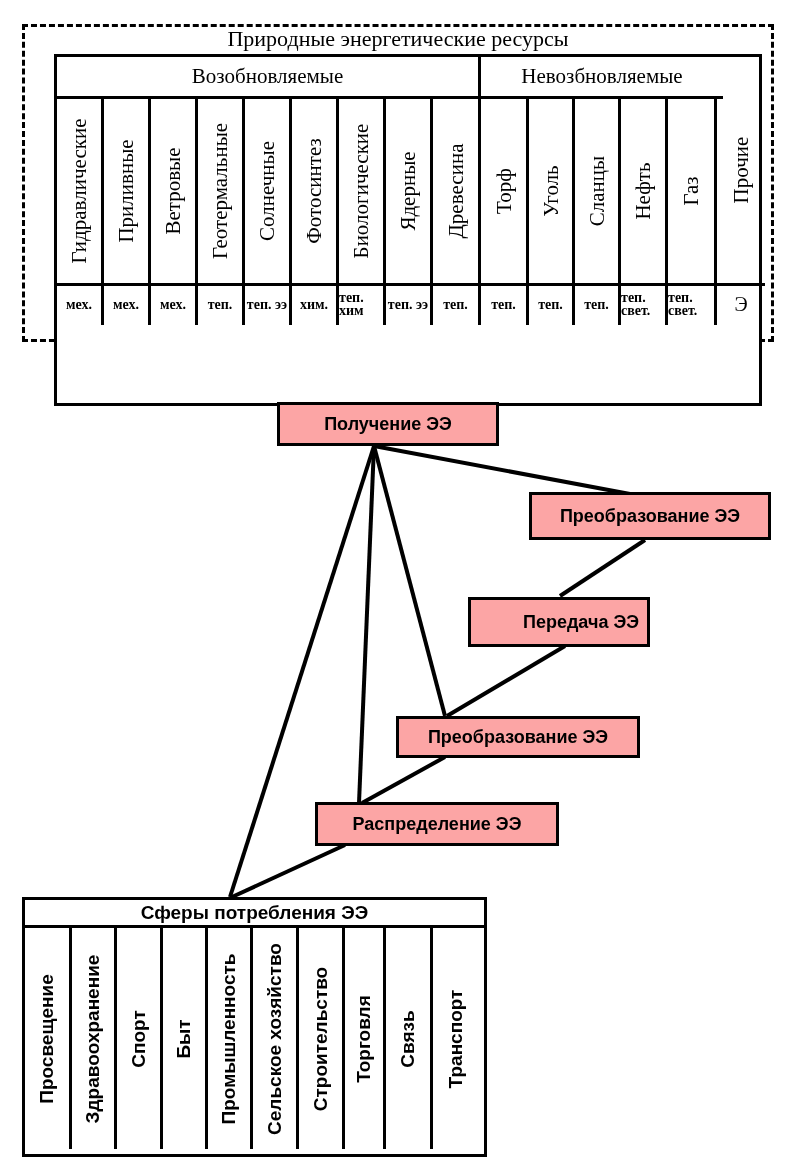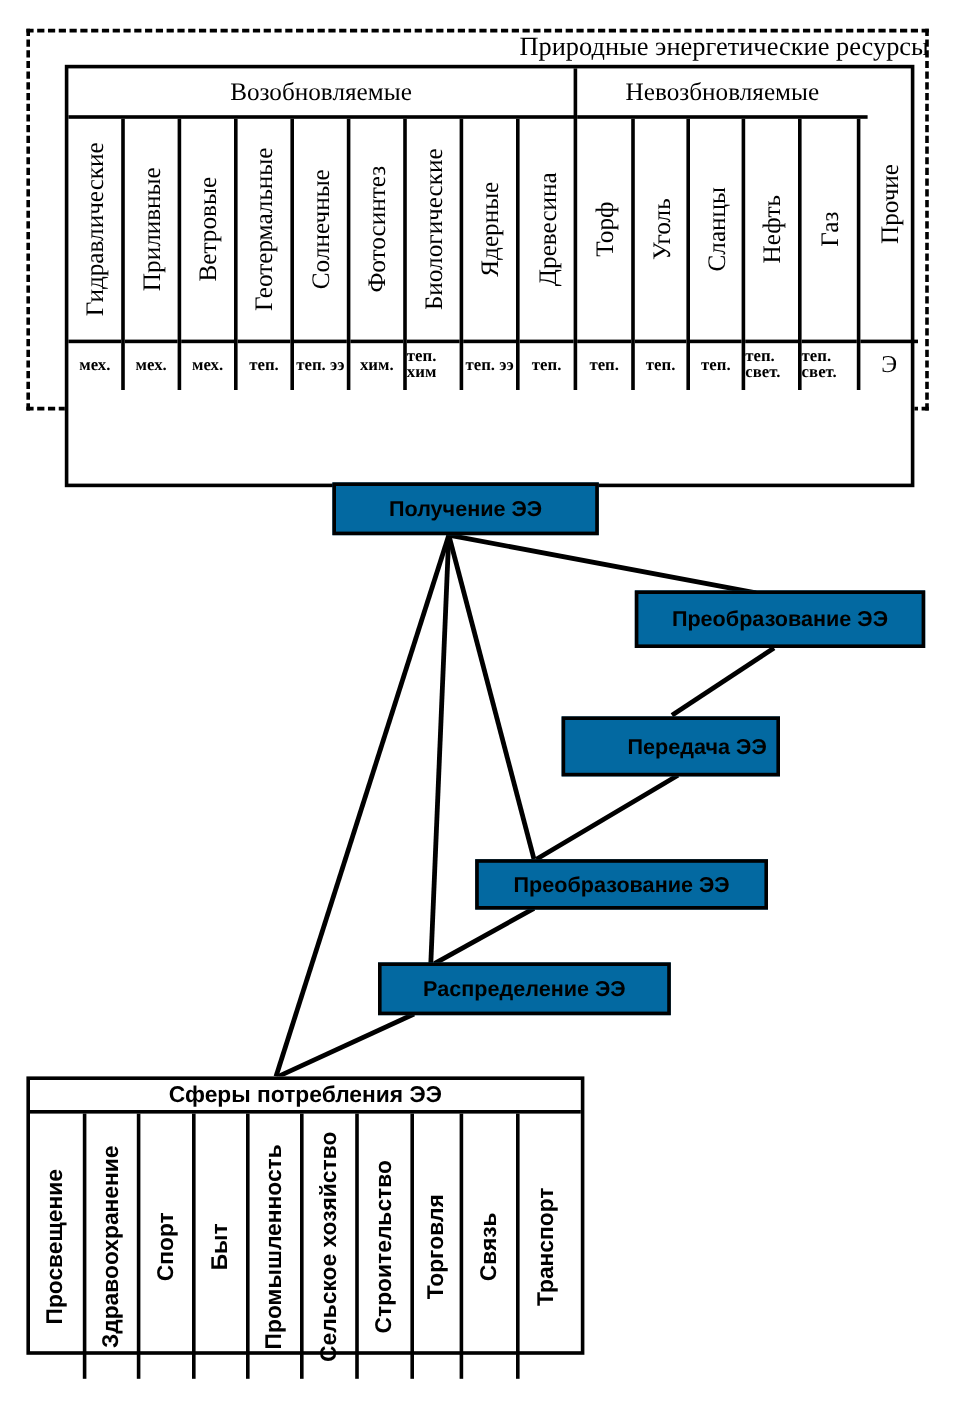--- a/index.html
+++ b/index.html
@@ -2,31 +2,31 @@
 <html><head>
 <meta charset="utf-8">
 <style>
   html, body { margin: 0; padding: 0; background: #ffffff; }
   body { width: 796px; height: 1175px; position: relative; overflow: hidden;
          font-family: "Liberation Serif", "DejaVu Serif", serif; color: #000; }
   .abs { position: absolute; box-sizing: border-box; }
   #lines { position: absolute; left: 0; top: 0; width: 796px; height: 1175px; }
   .dashbox { left: 22px; top: 24px; width: 752px; height: 318px;
              border: 3px dashed #000; }
-  .res-title { left: 22px; top: 26px; width: 752px; text-align: right;
+  .res-title { left: 22px; top: 26px; width: 752px; text-align: center;
                font-size: 22px; line-height: 26px; }
   .tbl { border: 3px solid #000; background: #fff; }
   .hcell { display: flex; align-items: center; justify-content: center;
            font-size: 21px; border-bottom: 3px solid #000; }
   .vtext { position: absolute; left: 50%; top: 50%;
            transform: translate(-50%, -50%) rotate(-90deg);
            white-space: nowrap; font-size: 21px; line-height: 22px; }
   .sub { font-size: 14px; line-height: 13px; display: flex; align-items: center;
          justify-content: center; text-align: left; font-weight: bold; }
-  .node { border: 3px solid #000; background: #0369a1; display: flex;
+  .node { border: 3px solid #000; background: #fca5a5; display: flex;
           align-items: center; justify-content: center;
           font-family: "Liberation Sans", "DejaVu Sans", sans-serif;
           font-weight: bold; font-size: 18px; white-space: nowrap; }
   .cons-head { font-family: "Liberation Sans", "DejaVu Sans", sans-serif;
                font-size: 19px; font-weight: bold; text-align: center; }
   .vsans { font-family: "Liberation Sans", "DejaVu Sans", sans-serif; font-weight: bold; font-size: 19px; }
 </style>
 </head>
 <body>
 
@@ -143,21 +143,21 @@
       <div class="abs sub" style="left: 0px; top: 229px; width: 100%; height: 36px; font-size: 20px; font-weight: normal;">Э</div>
     </div>
   </div>
 
 <div class="abs node" style="left:277px; top:402px; width:222px; height:44px;">Получение ЭЭ</div>
 <div class="abs node" style="left:529px; top:492px; width:242px; height:48px;">Преобразование ЭЭ</div>
 <div class="abs node" style="left:468px; top:597px; width:182px; height:50px;padding-left:44px;">Передача ЭЭ</div>
 <div class="abs node" style="left:396px; top:716px; width:244px; height:42px;">Преобразование ЭЭ</div>
 <div class="abs node" style="left:315px; top:802px; width:244px; height:44px;">Распределение ЭЭ</div>
 
-<div class="abs tbl" style="left:22px; top:897px; width:465px; height:232px;">
+<div class="abs tbl" style="left:22px; top:897px; width:465px; height:260px;">
   <div class="abs cons-head" style="left:0; top:0; width:459px; height:28px; line-height:26px; border-bottom:3px solid #000;">Сферы потребления ЭЭ</div>
   <div id="cons-cols"></div>
 <div class="abs" style="left: 0px; top: 28px; width: 47px; height: 221px; border-right: 3px solid rgb(0, 0, 0);">
       <span class="vtext vsans">Просвещение</span>
     </div>
     <div class="abs" style="left: 47px; top: 28px; width: 45px; height: 221px; border-right: 3px solid rgb(0, 0, 0);">
       <span class="vtext vsans">Здравоохранение</span>
     </div>
     <div class="abs" style="left: 92px; top: 28px; width: 46px; height: 221px; border-right: 3px solid rgb(0, 0, 0);">
       <span class="vtext vsans">Спорт</span>

